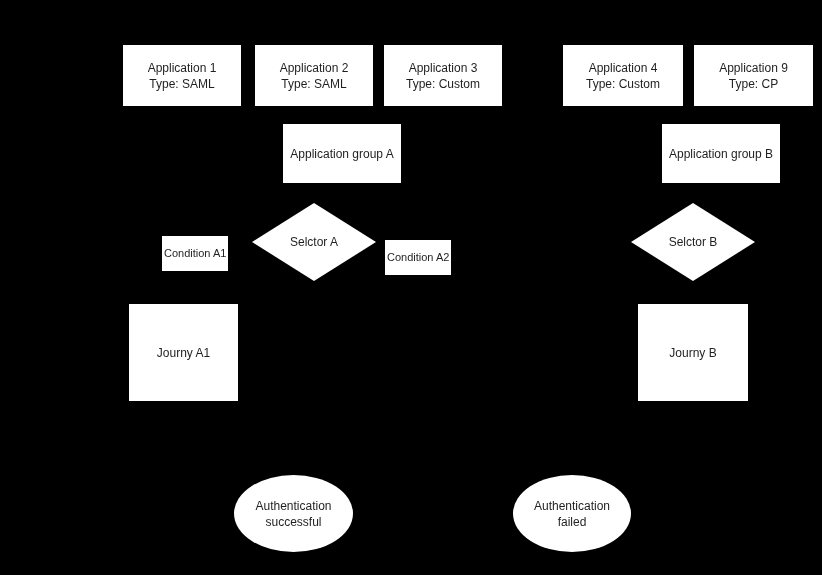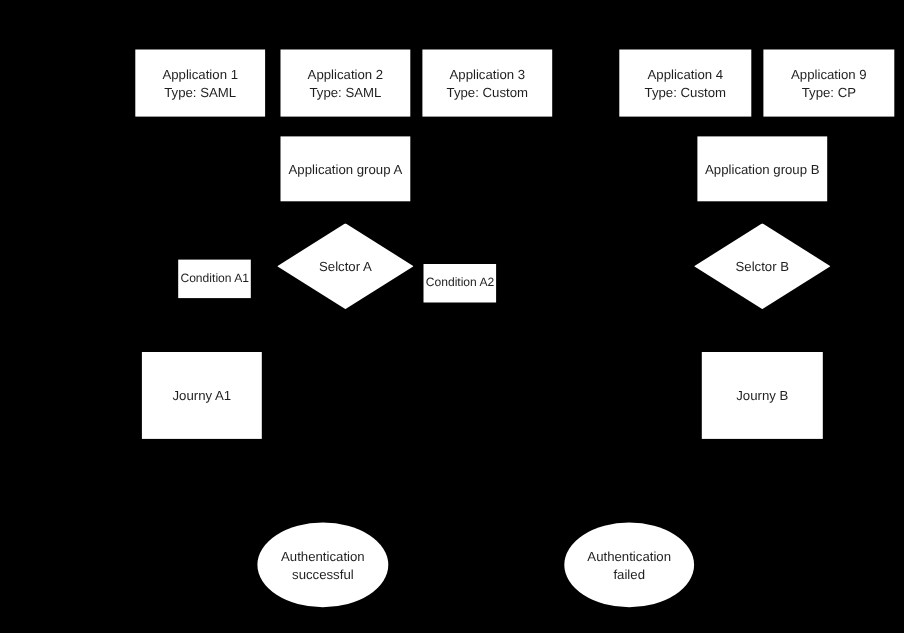--- a/index.html
+++ b/index.html
@@ -22,22 +22,22 @@
     display: flex;
     flex-direction: column;
     align-items: center;
     justify-content: center;
     text-align: center;
     font-size: 12px;
     line-height: 16px;
     box-sizing: border-box;
   }
   .app-box    { top: 22px;  height: 61px;  width: 118px; margin-top: 23px; }
-  .group-box  { top: 124px; height: 59px;  width: 118px; }
-  .journey-box{ top: 304px; height: 79px; width: 109px; margin-top: 16px; }
+  .group-box  { top: 124px; height: 59px;  width: 118px; margin-left: 28px; }
+  .journey-box{ top: 304px; height: 97px; width: 109px; }
   .diamond {
     position: absolute;
     top: 203px;
     width: 124px;
     height: 78px;
     background: #ffffff;
     clip-path: polygon(50% 0, 100% 50%, 50% 100%, 0 50%);
     display: flex;
     align-items: center;
     justify-content: center;

